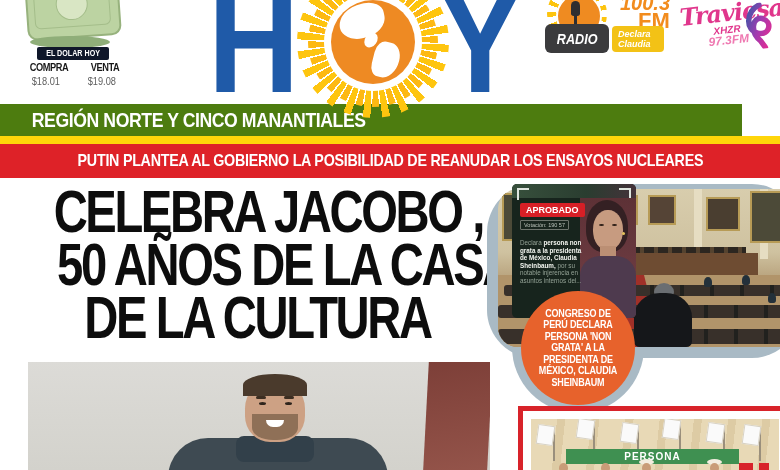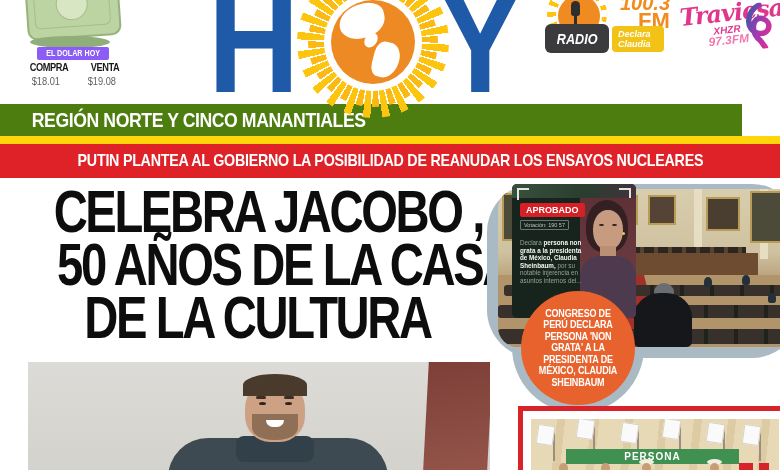--- a/index.html
+++ b/index.html
@@ -7,21 +7,21 @@
         font-family:"Liberation Sans",sans-serif;}
   .abs{position:absolute;}
   .cond{display:inline-block;transform:scaleX(0.84);transform-origin:center;white-space:nowrap;}
 
   
   #bill{left:26px;top:-22px;width:90px;height:56px;background:#bcd3a2;border:2px solid #97b27d;
         border-radius:10px;transform:rotate(-4deg);}
   #bill-inner{left:6px;top:5px;width:74px;height:40px;border:1px solid #a4bd8a;border-radius:6px;}
   #bill-circle{left:28px;top:8px;width:30px;height:30px;border-radius:50%;background:#d9e6c4;border:1px solid #a4bd8a;}
   #bill-shadow{left:30px;top:36px;width:80px;height:12px;background:#8fae79;border-radius:50%;}
-  #ticker-title{left:37px;top:47px;width:72px;height:13px;background:#8b5cf6;border-radius:2px;
+  #ticker-title{left:37px;top:47px;width:72px;height:13px;background:#0f172a;border-radius:2px;
         color:#fff;font-size:8.5px;font-weight:700;text-align:center;line-height:13px;}
   #ticker-labels{left:18px;top:61px;width:112px;display:flex;justify-content:space-around;
         font-size:11px;font-weight:900;color:#181818;letter-spacing:-0.5px;}
   #ticker-values{left:18px;top:75px;width:112px;display:flex;justify-content:space-around;
         font-size:11px;font-weight:400;color:#5d5d5d;}
 
   
   .hoy-letter{top:-32px;font-size:147px;line-height:1;font-weight:900;color:#1f5aa8;
         transform:scaleX(0.86);transform-origin:left top;letter-spacing:-4px;}
   #sun{left:297px;top:-34px;width:152px;height:152px;border-radius:50%;z-index:6;

